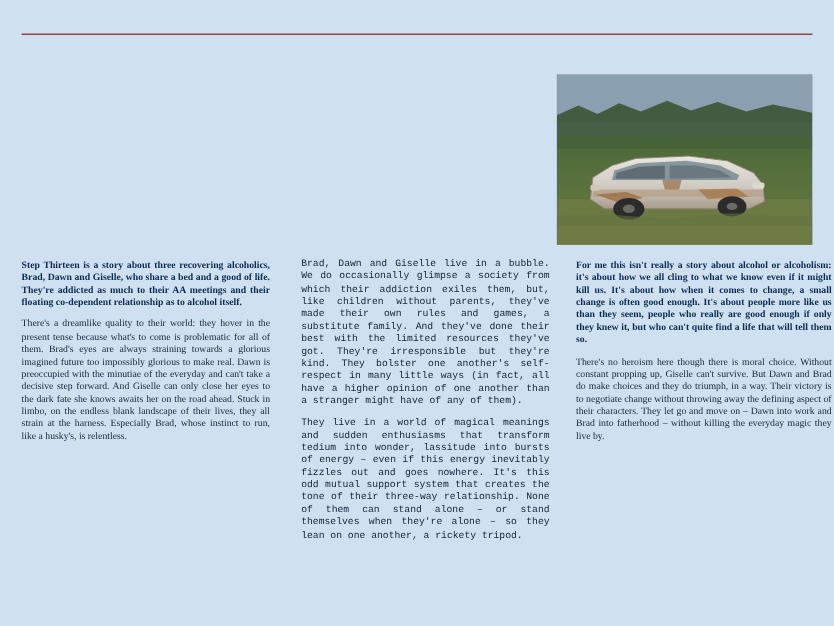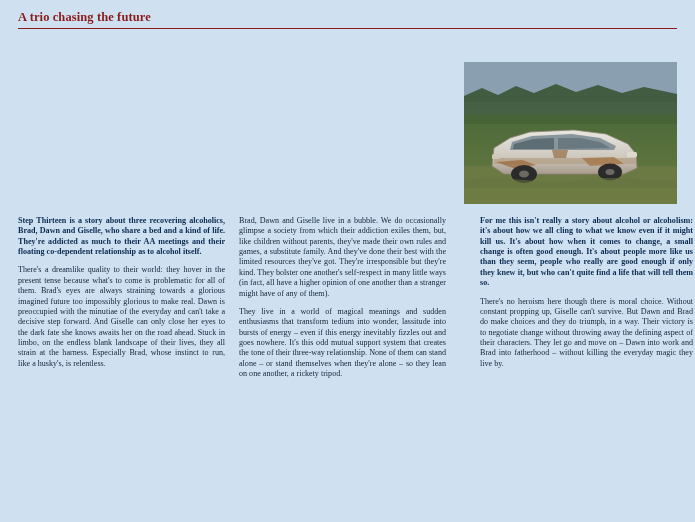--- a/index.html
+++ b/index.html
@@ -56,34 +56,33 @@
     font-size: 8.1px;
     line-height: 1.28;
     color: #10243a;
     text-align: justify;
   }
   .col p {
     margin: 0 0 8px 0;
   }
   .col p:last-child { margin-bottom: 0; }
   .col-1 { left: 18px; width: 207px; }
-  .col-2 { left: 239px; width: 207px; }
+  .col-2 { left: 251px; width: 207px; font-family: Liberation Mono, monospace; }
   .col-3 { left: 480px; width: 213px; }
   .lead {
     font-weight: bold;
     color: #0b2a52;
   }
   .col-3 .lead { color: #0b2a52; }
 </style>
 </head>
 <body>
 
 <div class="page">
 
-  <div class="headline">A trio chasing the future</div>
   <div class="rule"></div>
 
   <div class="photo">
     <svg width="213" height="142" viewBox="0 0 213 142">
       <defs>
         <linearGradient id="sky" x1="0" y1="0" x2="0" y2="1">
           <stop offset="0%" stop-color="#9fb6c4"></stop>
           <stop offset="100%" stop-color="#c2cdd2"></stop>
         </linearGradient>
         <linearGradient id="grass" x1="0" y1="0" x2="0" y2="1">
@@ -119,21 +118,21 @@
         <ellipse cx="146" cy="110" rx="4.5" ry="3" fill="#6d6a63"></ellipse>
         <rect x="163" y="90" width="10" height="5" rx="1.5" fill="#ded9cd"></rect>
         <rect x="28" y="92" width="8" height="5" rx="1.5" fill="#cfc8ba"></rect>
       </g>
 
       <path d="M0 118 C 40 112, 80 124, 120 118 C 160 112, 190 122, 213 117 L213 142 L0 142 Z" fill="#66743f" opacity="0.55"></path>
     </svg>
   </div>
 
   <div class="col col-1">
-    <p class="lead">Step Thirteen is a story about three recovering alcoholics, Brad, Dawn and Giselle, who share a bed and a kind of life. They're addicted as much to their AA meetings and their floating co-dependent relationship as to alcohol itself.</p>
+    <p class="lead">Step Thirteen is a story about three recovering alcoholics, Brad, Dawn and Giselle, who share a bed and a good of life. They're addicted as much to their AA meetings and their floating co-dependent relationship as to alcohol itself.</p>
     <p>There's a dreamlike quality to their world: they hover in the present tense because what's to come is problematic for all of them. Brad's eyes are always straining towards a glorious imagined future too impossibly glorious to make real. Dawn is preoccupied with the minutiae of the everyday and can't take a decisive step forward. And Giselle can only close her eyes to the dark fate she knows awaits her on the road ahead. Stuck in limbo, on the endless blank landscape of their lives, they all strain at the harness. Especially Brad, whose instinct to run, like a husky's, is relentless.</p>
   </div>
 
   <div class="col col-2">
     <p>Brad, Dawn and Giselle live in a bubble. We do occasionally glimpse a society from which their addiction exiles them, but, like children without parents, they've made their own rules and games, a substitute family. And they've done their best with the limited resources they've got. They're irresponsible but they're kind. They bolster one another's self-respect in many little ways (in fact, all have a higher opinion of one another than a stranger might have of any of them).</p>
     <p>They live in a world of magical meanings and sudden enthusiasms that transform tedium into wonder, lassitude into bursts of energy – even if this energy inevitably fizzles out and goes nowhere. It's this odd mutual support system that creates the tone of their three-way relationship. None of them can stand alone – or stand themselves when they're alone – so they lean on one another, a rickety tripod.</p>
   </div>
 
   <div class="col col-3">
     <p class="lead">For me this isn't really a story about alcohol or alcoholism: it's about how we all cling to what we know even if it might kill us. It's about how when it comes to change, a small change is often good enough. It's about people more like us than they seem, people who really are good enough if only they knew it, but who can't quite find a life that will tell them so.</p>

